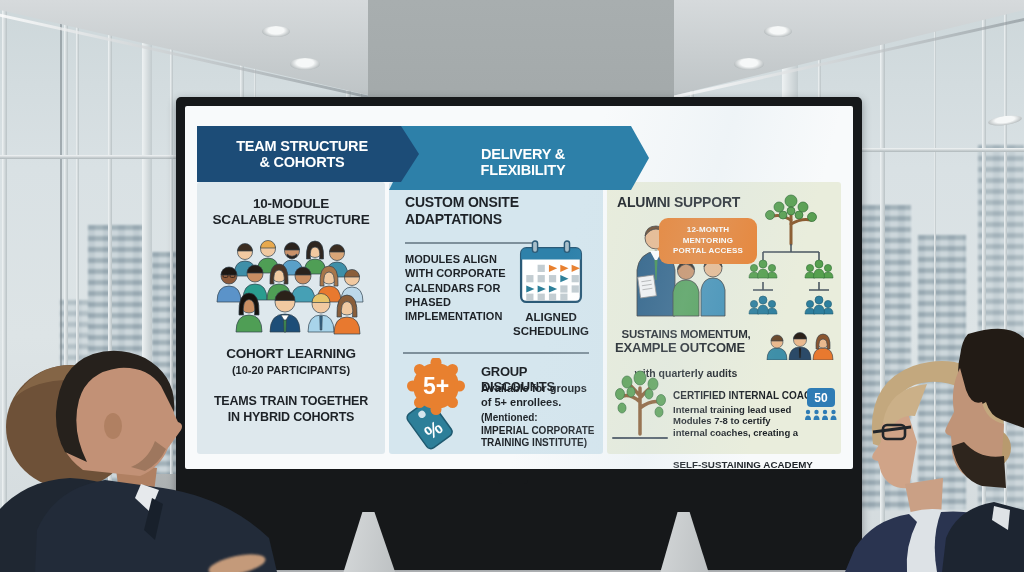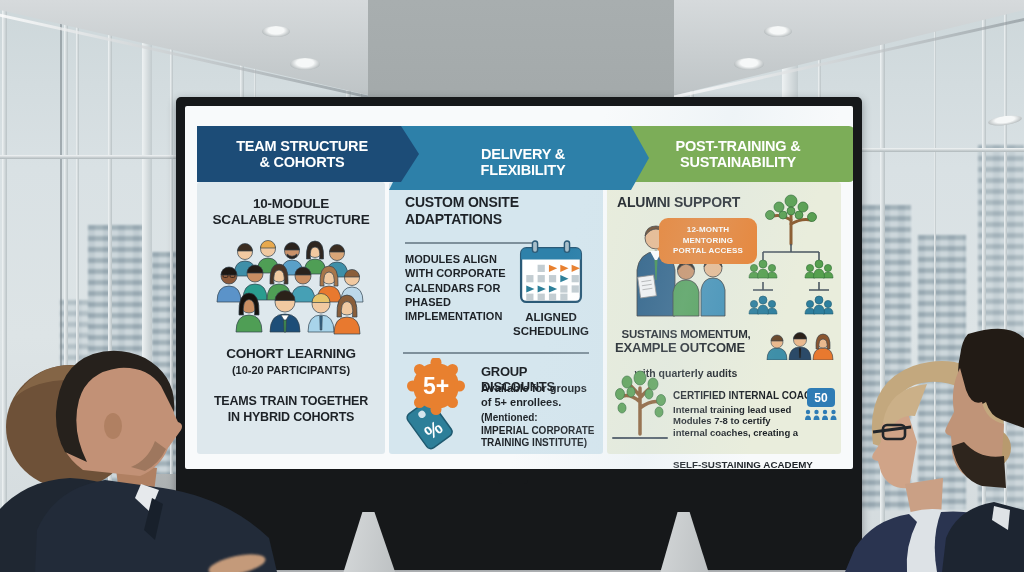--- a/index.html
+++ b/index.html
@@ -103,24 +103,20 @@
     <div id="slide">
 
       <div class="chev" style="left:12px;width:210px;background:#1c4c77;padding-right:12px;z-index:3;clip-path:polygon(0 0,calc(100% - 18px) 0,100% 50%,calc(100% - 18px) 100%,0 100%);">
         <span>TEAM STRUCTURE
 &amp; COHORTS</span>
       </div>
       <div class="chev" style="left:204px;width:232px;background:#2d80a9;padding:8px 10px 0 18px;z-index:2;clip-path:polygon(0 0,calc(100% - 18px) 0,100% 50%,calc(100% - 18px) 100%,0 100%,16px 50%);">
         <span>DELIVERY &amp;
 FLEXIBILITY</span>
       </div>
-      <div class="chev" style="left:422px;width:234px;background:#7cad58;padding-left:14px;z-index:1;border-radius:0 6px 6px 0;clip-path:polygon(0 0,100% 0,100% 100%,0 100%,16px 50%);">
-        <span>POST-TRAINING &amp;
-SUSTAINABILITY</span>
-      </div>
 
       <div class="panel" style="left:12px;width:188px;background:#dee8ed;">
         <div class="t b ctr" style="left:0;top:14px;width:188px;font-size:13.5px;line-height:1.15;letter-spacing:-.2px;">10-MODULE
 SCALABLE STRUCTURE</div>
 
         <svg class="abs" style="left:14px;top:54px;" width="160" height="108" viewBox="0 0 160 108">
           <g stroke="#32424e" stroke-width=".7">
 
             <g transform="translate(34,16)">
                 <path d="M-11 24 Q-11 9 0 9 Q11 9 11 24 Z" fill="#3f8fa8"></path>

